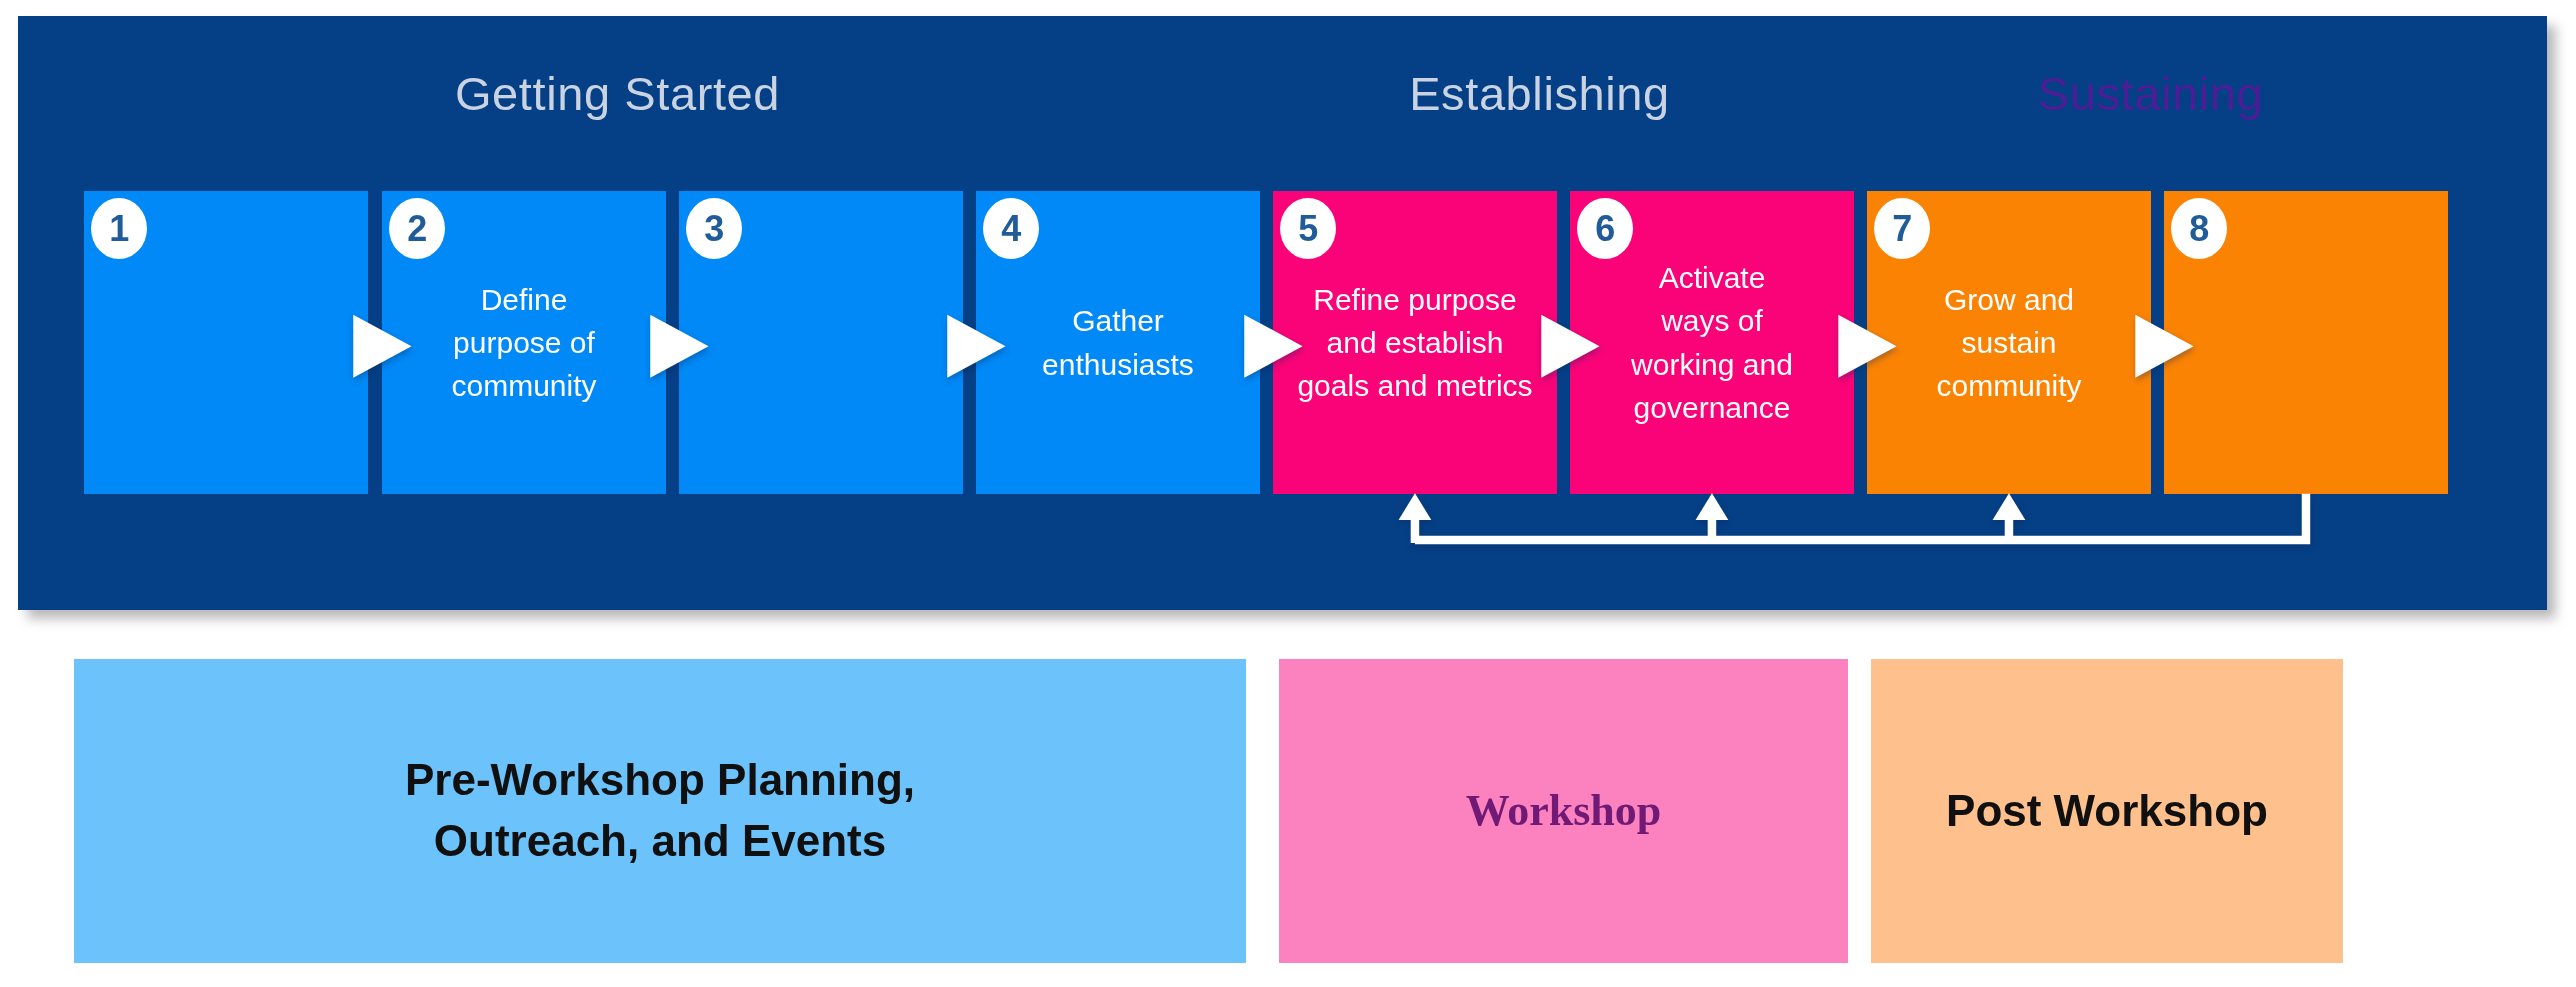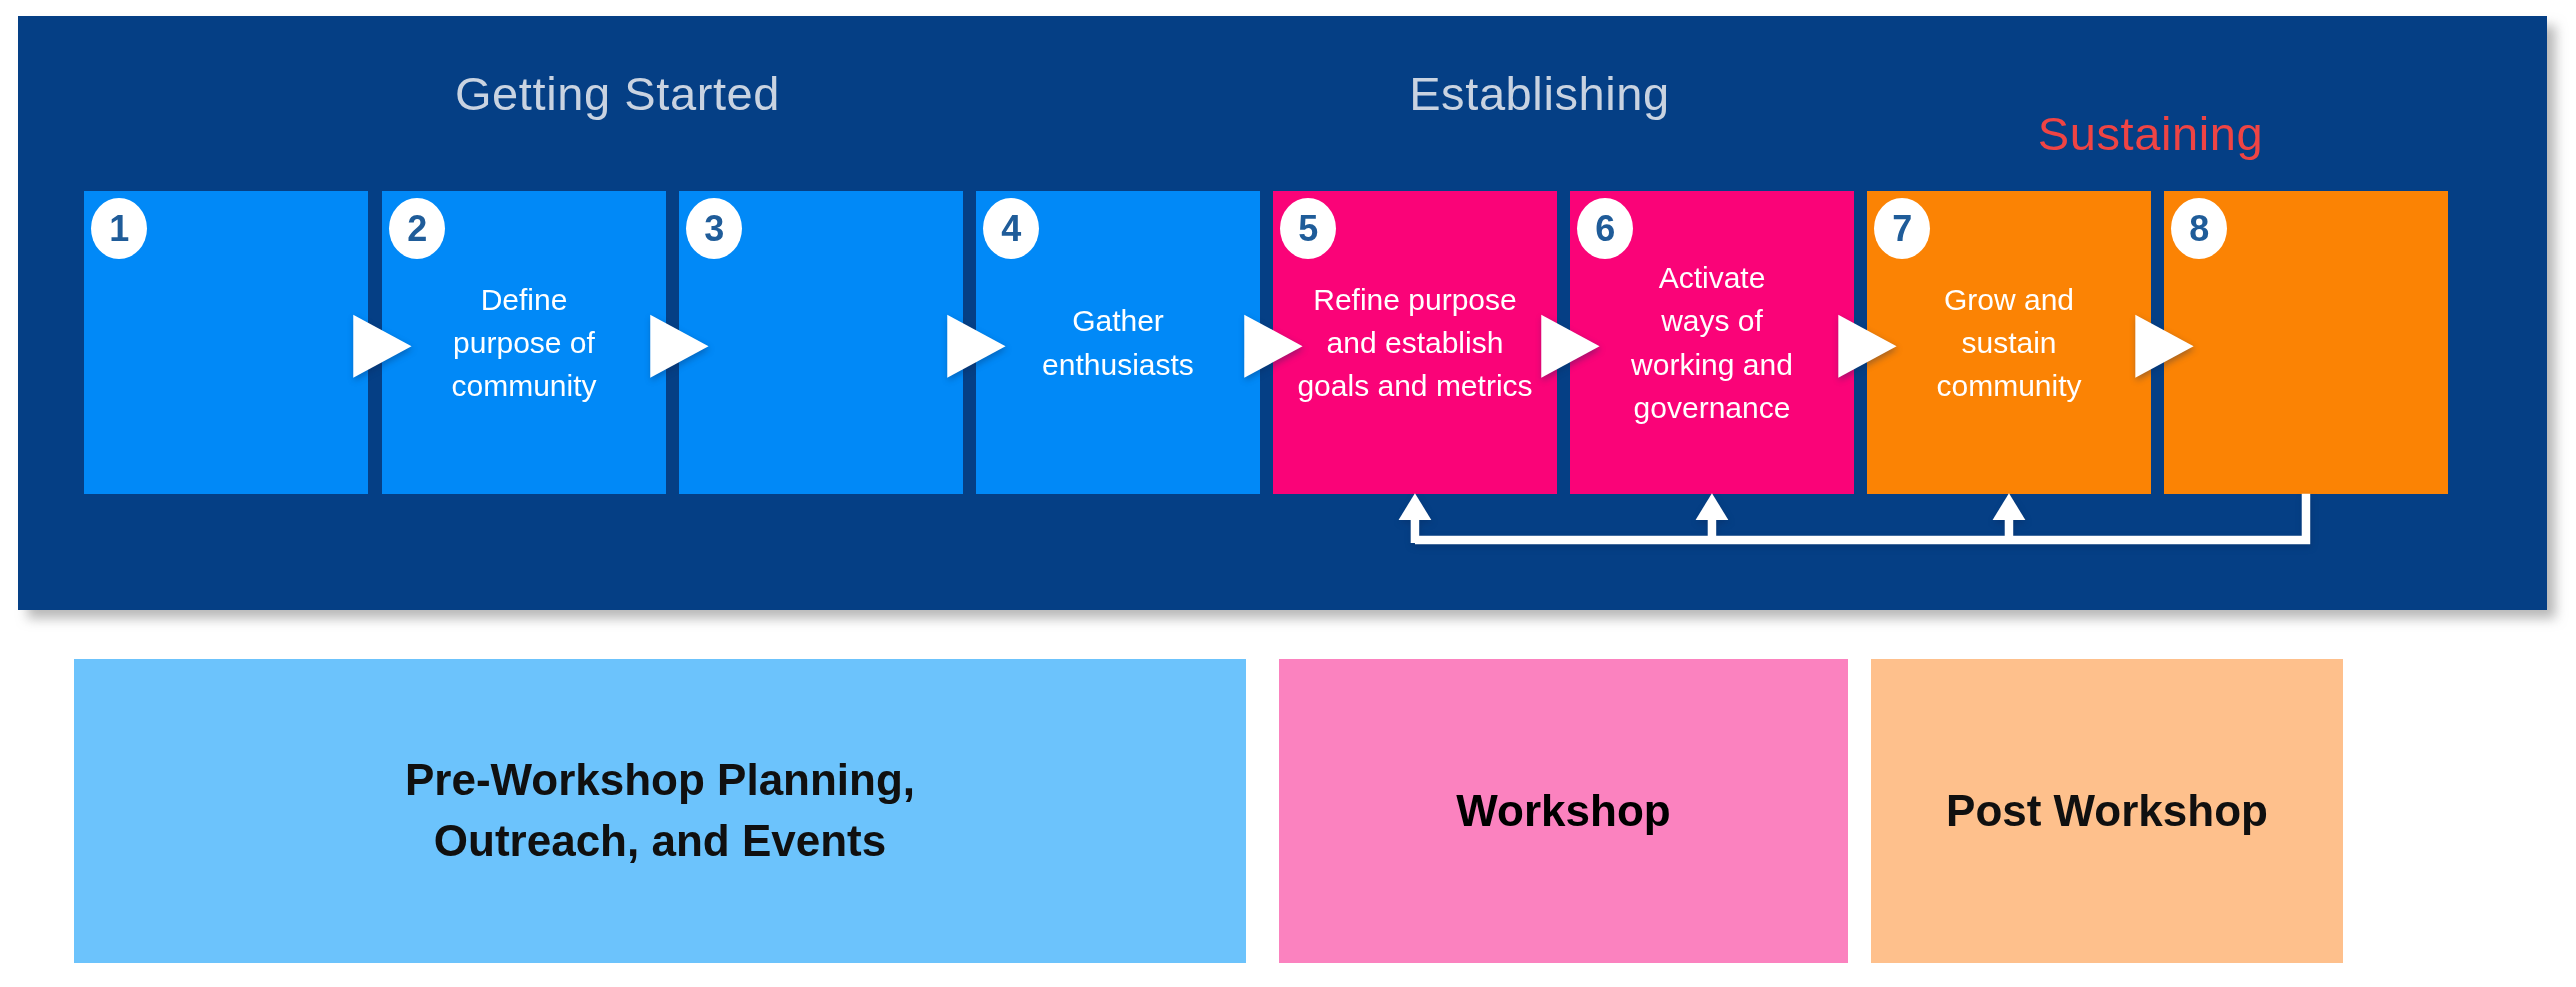--- a/index.html
+++ b/index.html
@@ -42,21 +42,21 @@
 </style>
 </head>
 <body>
 
 <div class="canvas">
 
   <div class="banner" style="background-color: rgb(5, 63, 133);"></div>
 
   <div class="stage-label" style="left: 1175px; color: rgb(201, 211, 225);">Establishing</div>
   <div class="stage-label" style="left: 253px; color: rgb(201, 211, 225);">Getting Started</div>
-  <div class="stage-label" style="left: 1786px; color: #ef4444; margin-top: 40px;">Sustaining</div>
+  <div class="stage-label" style="left: 1786px; color: #4c1d95;">Sustaining</div>
 
   <div class="step" style="left: 84px; background-color: rgb(1, 137, 247);">
     <div class="badge">
       <span style="color: rgb(31, 92, 153);">1</span>
       </div>
   </div>
   <div class="step" style="left: 382px; background-color: rgb(1, 137, 247);">
     <div class="badge">
       <span style="color: rgb(31, 92, 153);">2</span>
       </div>
@@ -117,20 +117,20 @@
       <polygon points="2329,812 2302,856 2356,856"></polygon>
       <polygon points="2818,812 2791,856 2845,856"></polygon>
       <polygon points="3307,812 3280,856 3334,856"></polygon>
     </g>
   </svg>
 
   <div class="phase" style="left: 74px; width: 1172px; background-color: rgb(108, 195, 252);">
     <div class="phase-label" style="color: rgb(16, 16, 16);">Pre-Workshop Planning, Outreach, and Events</div>
   </div>
   <div class="phase" style="left: 1279px; width: 569px; background-color: rgb(251, 130, 191);">
-    <div class="phase-label" style="color: #000000;">Workshop</div>
+    <div class="phase-label" style="color: #701a75; font-family: Liberation Serif, serif;">Workshop</div>
   </div>
   <div class="phase" style="left: 1871px; width: 472px; background-color: rgb(254, 192, 140);">
     <div class="phase-label" style="color: rgb(16, 16, 16);">Post Workshop</div>
   </div>
 
 </div>
 
 
 </body></html>

